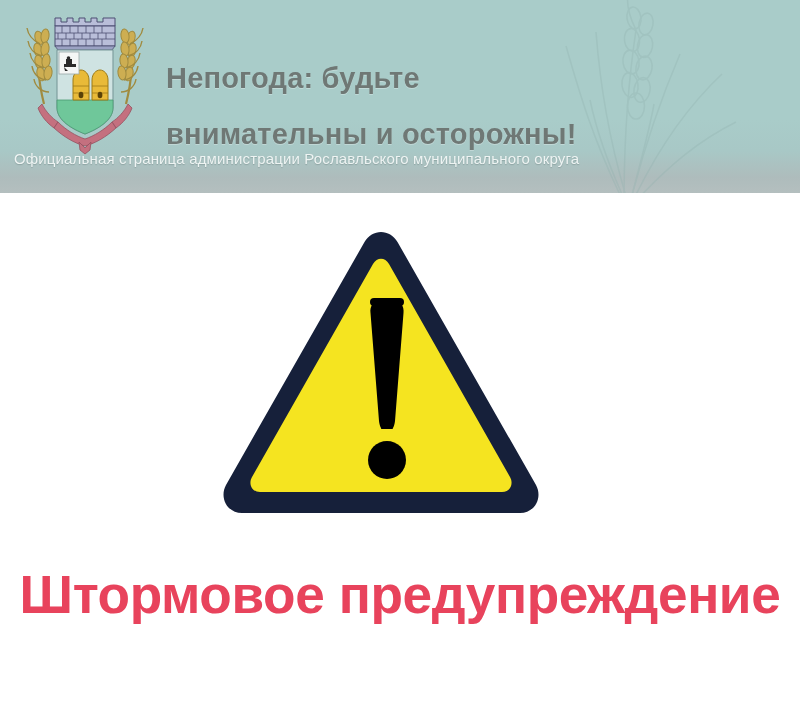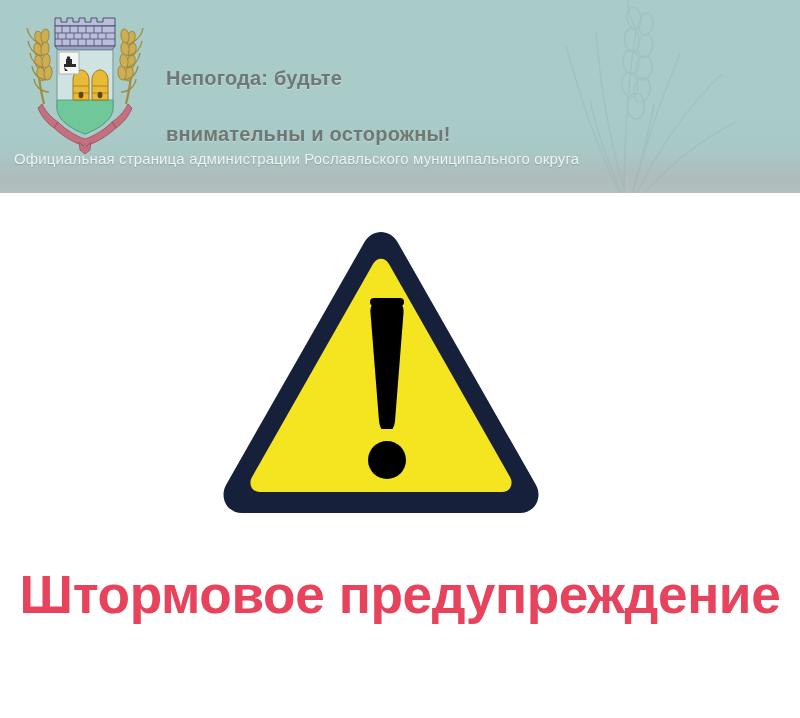--- a/index.html
+++ b/index.html
@@ -52,21 +52,21 @@
     width: 122px;
     height: 148px;
   }
 
   .banner-title {
     position: absolute;
     left: 166px;
     top: 50px;
     width: 600px;
     color: #6f7875;
-    font-size: 20px;
+    font-size: 29px;
     font-weight: bold;
     line-height: 56px;
     letter-spacing: 0.2px;
     white-space: pre-line;
     text-shadow: 0 1px 0 rgba(255,255,255,0.28);
   }
 
   .banner-subtitle {
     position: absolute;
     left: 14px;

